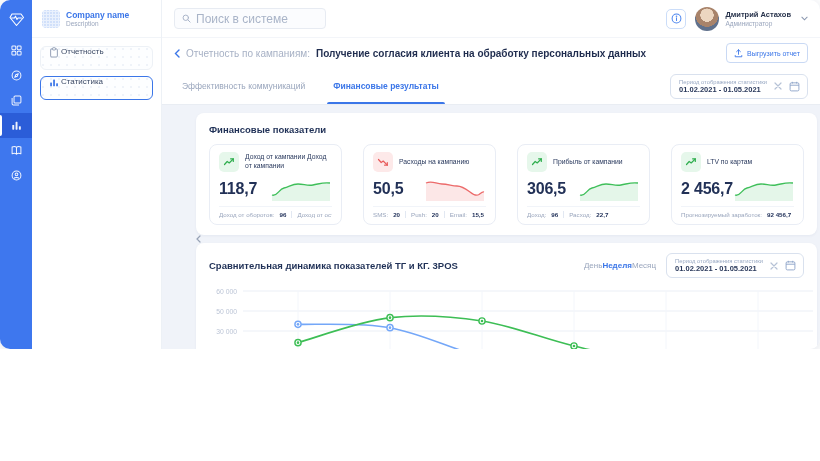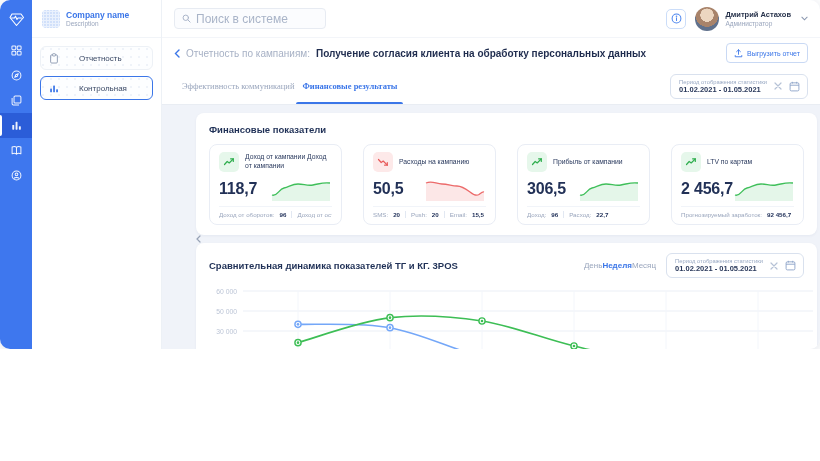--- a/index.html
+++ b/index.html
@@ -16,21 +16,21 @@
   .rail-btn.active::before{ content:""; position:absolute; left:0; top:2px; bottom:2px; width:2px; background:#fff; border-radius:0 2px 2px 0; }
 
   
   .subnav{ width:130px; background:#fff; border-right:1px solid #EDF1F6; display:flex; flex-direction:column; flex:none; }
   .company{ height:38px; display:flex; align-items:center; gap:6px; padding-left:10px; border-bottom:1px solid #F1F4F8; }
   .company-logo{ width:18px; height:18px; border-radius:4px; background-color:#EAF1FD; flex:none;
       background-image:radial-gradient(#86ACF2 0.7px, transparent 0.95px); background-size:3px 3px; background-position:center; }
   .company-name{ font-size:8.5px; font-weight:700; color:#3B76E8; line-height:1.2; }
   .company-desc{ font-size:6.5px; color:#9AA6BD; }
   .subnav-items{ padding:8px; display:flex; flex-direction:column; gap:6px; }
-  .subnav-item{ height:24px; border:1px solid #EDF1F6; border-radius:6px; display:flex; align-items:center; gap:20px;
+  .subnav-item{ height:24px; border:1px solid #EDF1F6; border-radius:6px; display:flex; align-items:flex-start; gap:2px;
       padding:0 8px; font-size:8px; color:#3C4A66; cursor:pointer; background-color:#FDFEFF;
       background-image:radial-gradient(circle at 2px 2px, #EFF3F9 1px, transparent 1.2px); background-size:8px 8px; }
   .subnav-item .ic{ color:#8A97AF; display:flex; }
   .subnav-item.active{ border-color:#3B76E8; }
   .subnav-item.active .ic{ color:#3B76E8; }
 
   
   .main{ flex:1; display:flex; flex-direction:column; background:#F0F3F9; min-width:0; }
   .topbar{ height:38px; background:#fff; display:flex; align-items:center; padding:0 12px; border-bottom:1px solid #F3F5F9; flex:none; }
   .search{ width:152px; height:21px; border:1px solid #E7EBF2; background:#FBFCFE; border-radius:4px;
@@ -48,21 +48,21 @@
   .chev{ color:#8A97AF; display:flex; margin-left:4px; }
 
   .titlebar{ height:30px; background:#fff; display:flex; align-items:center; padding:0 12px; gap:6px; flex:none; }
   .back-ic{ color:#3B76E8; display:flex; cursor:pointer; }
   .breadcrumb{ font-size:10px; color:#A7B1C5; white-space:nowrap; }
   .page-title{ font-size:10px; font-weight:700; color:#1F2C4E; white-space:nowrap; }
   .export-btn{ margin-left:auto; height:20px; border:1px solid #C9D9F4; border-radius:4px; background:#fff;
       color:#3B76E8; font-size:7px; display:flex; align-items:center; gap:4px; padding:0 7px; cursor:pointer; font-family:inherit; }
 
   .tabsbar{ height:37px; background:#fff; border-bottom:1px solid #E9EDF3; display:flex; align-items:center; padding:0 12px; flex:none; }
-  .tabs{ display:flex; gap:8px; height:100%; align-items:center; margin-left:8px;font-family:Liberation Serif, serif; }
+  .tabs{ display:flex; gap:28px; height:100%; align-items:center; margin-left:8px; }
   .tab{ font-size:8.5px; color:#9AA6BD; height:100%; display:flex; align-items:center; position:relative; cursor:pointer; }
   .tab.active{ color:#3B76E8; font-weight:700; }
   .tab.active::after{ content:""; position:absolute; left:-6px; right:-6px; bottom:0; height:2.5px; background:#3B76E8; border-radius:2px 2px 0 0; }
 
   .period{ margin-left:auto; border:1px solid #D9E1EE; border-radius:6px; height:25px; display:flex; align-items:center;
            padding:0 7px 0 8px; gap:7px; background:#fff; cursor:pointer; }
   .period-text{ display:flex; flex-direction:column; justify-content:center; }
   .period-label{ font-size:5.8px; color:#9AAAC4; white-space:nowrap; }
   .period-value{ font-size:7.5px; font-weight:700; color:#2B3A5C; white-space:nowrap; }
   .period-x{ color:#B6C2D6; display:flex; cursor:pointer; }
@@ -177,21 +177,21 @@
         <span>Отчетность</span>
       </div>
       <div class="subnav-item active">
         <span class="ic">
           <svg width="10" height="11" viewBox="0 0 12 12" fill="currentColor">
             <rect x="1.4" y="6" width="2.1" height="4.5" rx="0.6"></rect>
               <rect x="5" y="2.5" width="2.1" height="8" rx="0.6"></rect>
             <rect x="8.6" y="7" width="2.1" height="3.5" rx="0.6"></rect>
           </svg>
         </span>
-        <span>Контрольная</span>
+        <span>Статистика</span>
       </div>
     </div>
   </aside>
 
   <div class="main">
 
     <header class="topbar">
       <div class="search">
         <span style="display:flex;">
           <svg width="9" height="9" viewBox="0 0 10 10" fill="none" stroke="currentColor" stroke-width="1.1" stroke-linecap="round">

